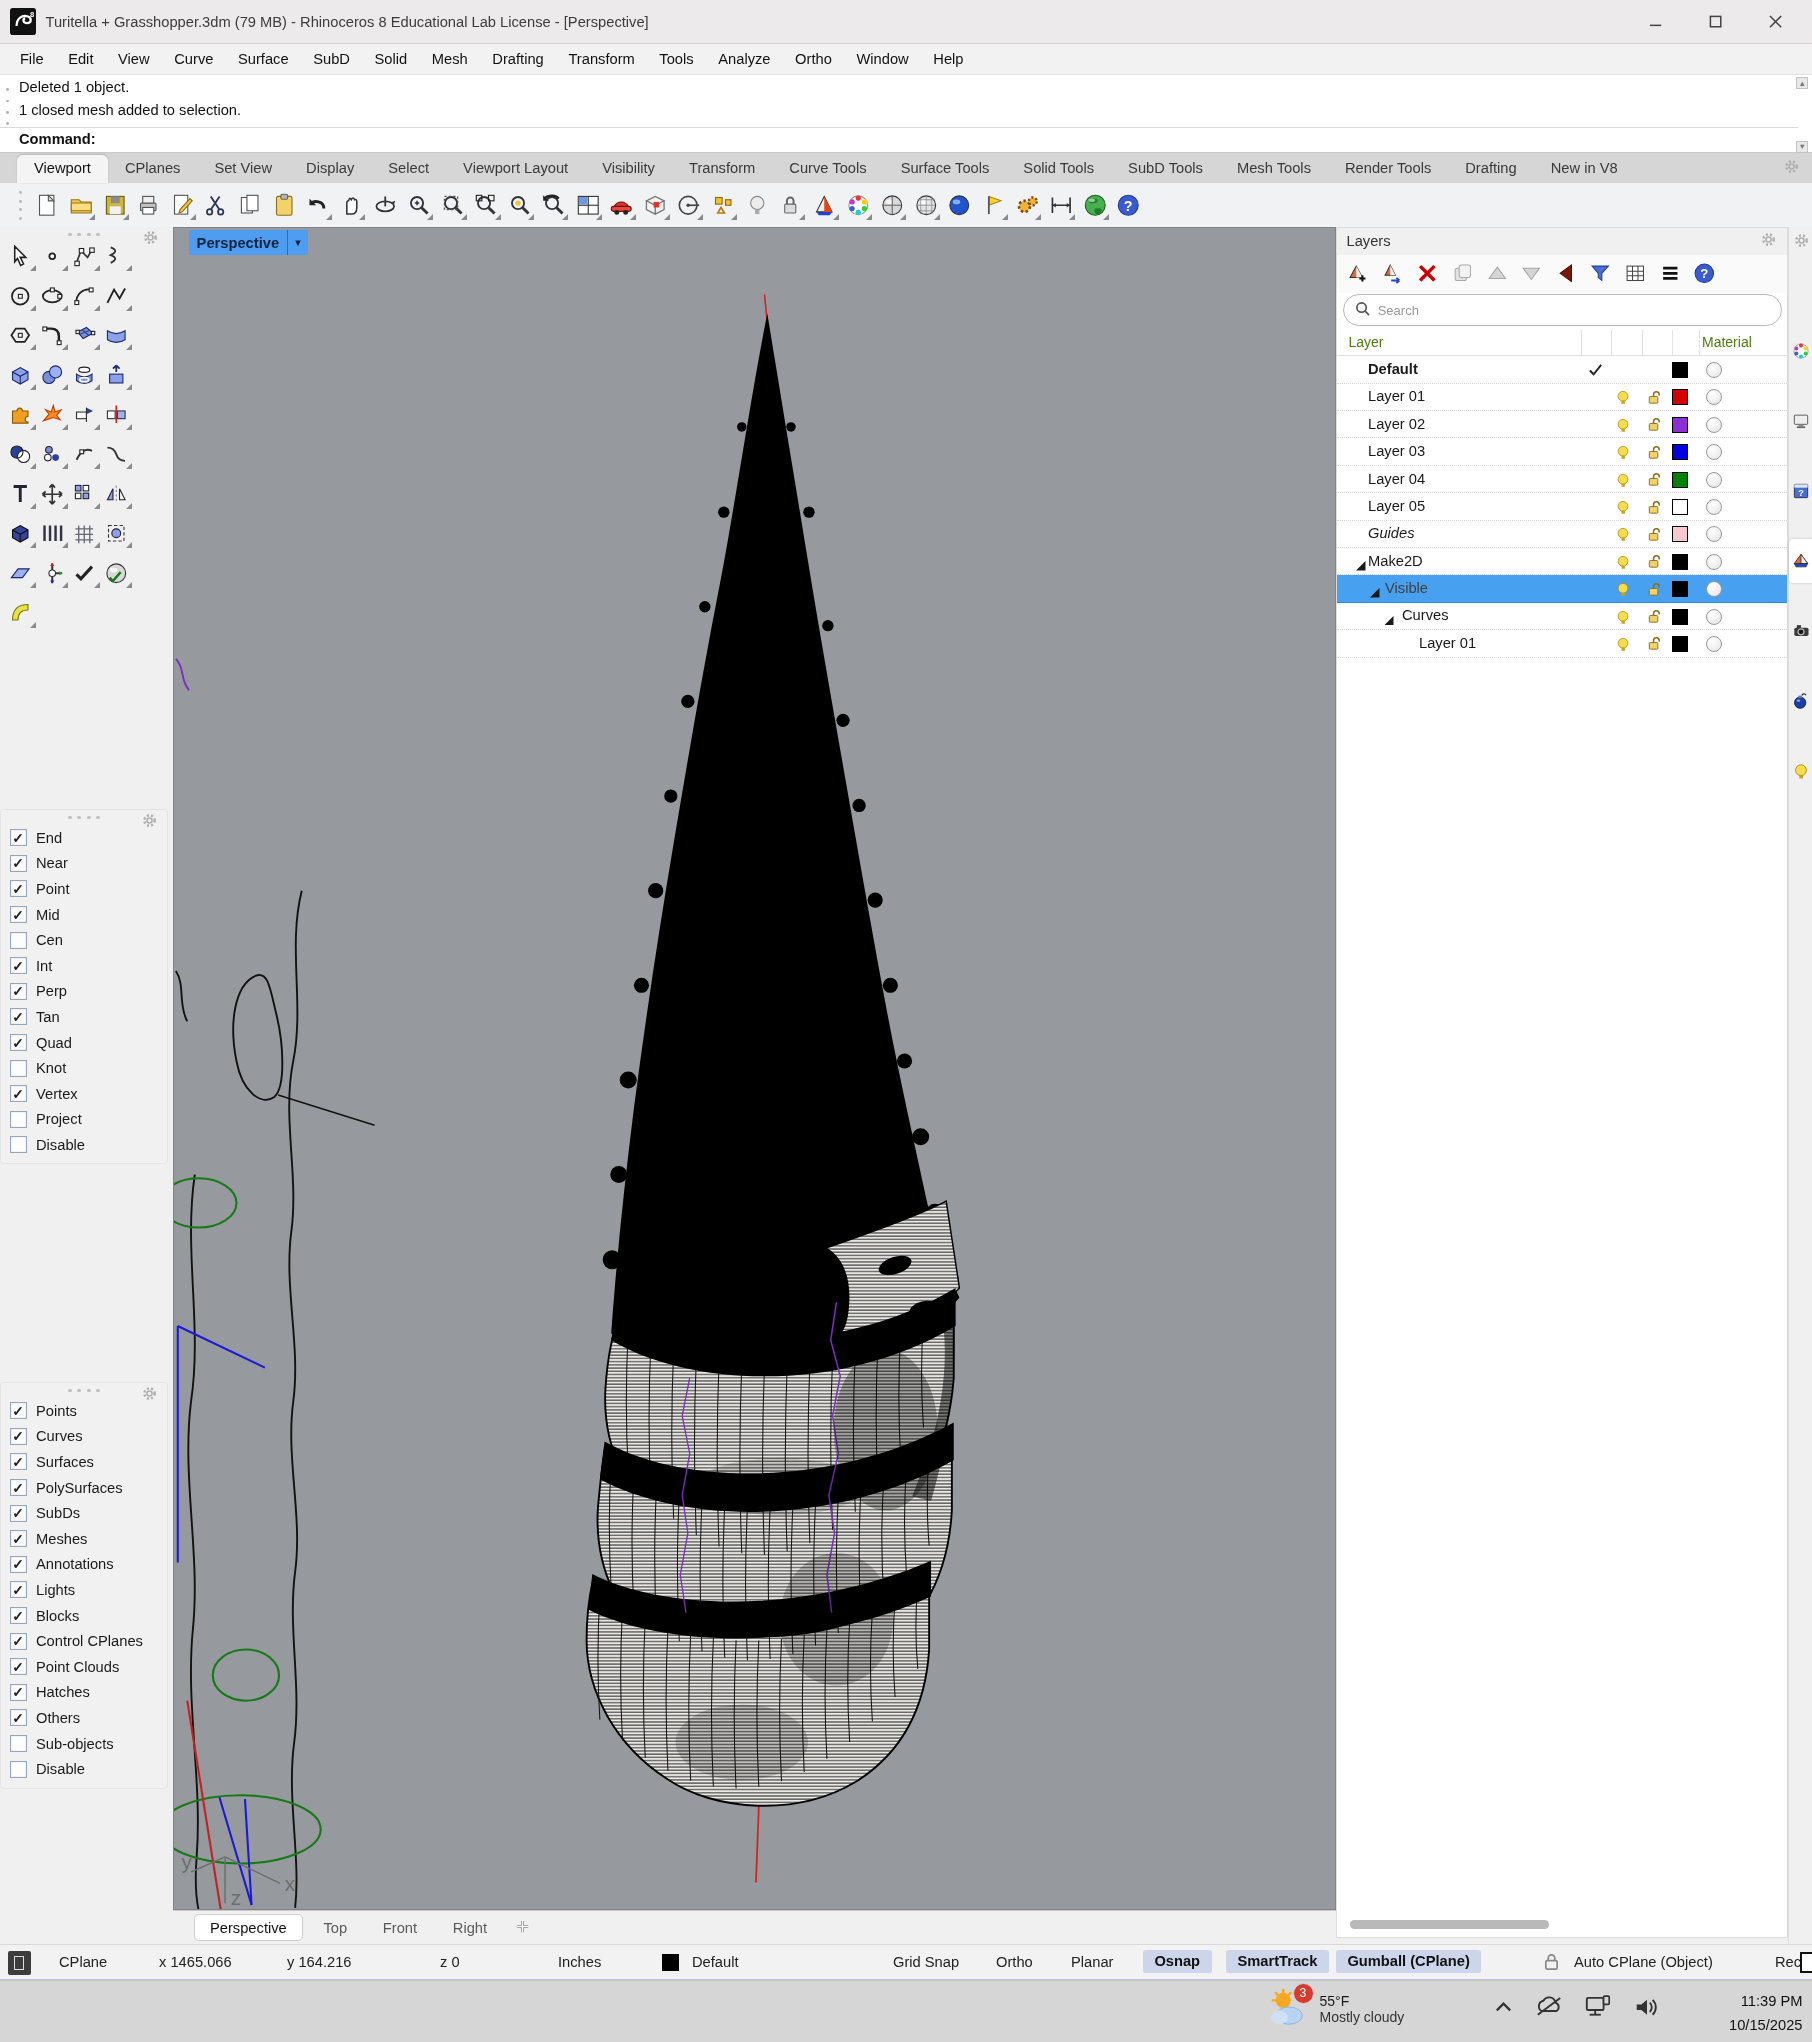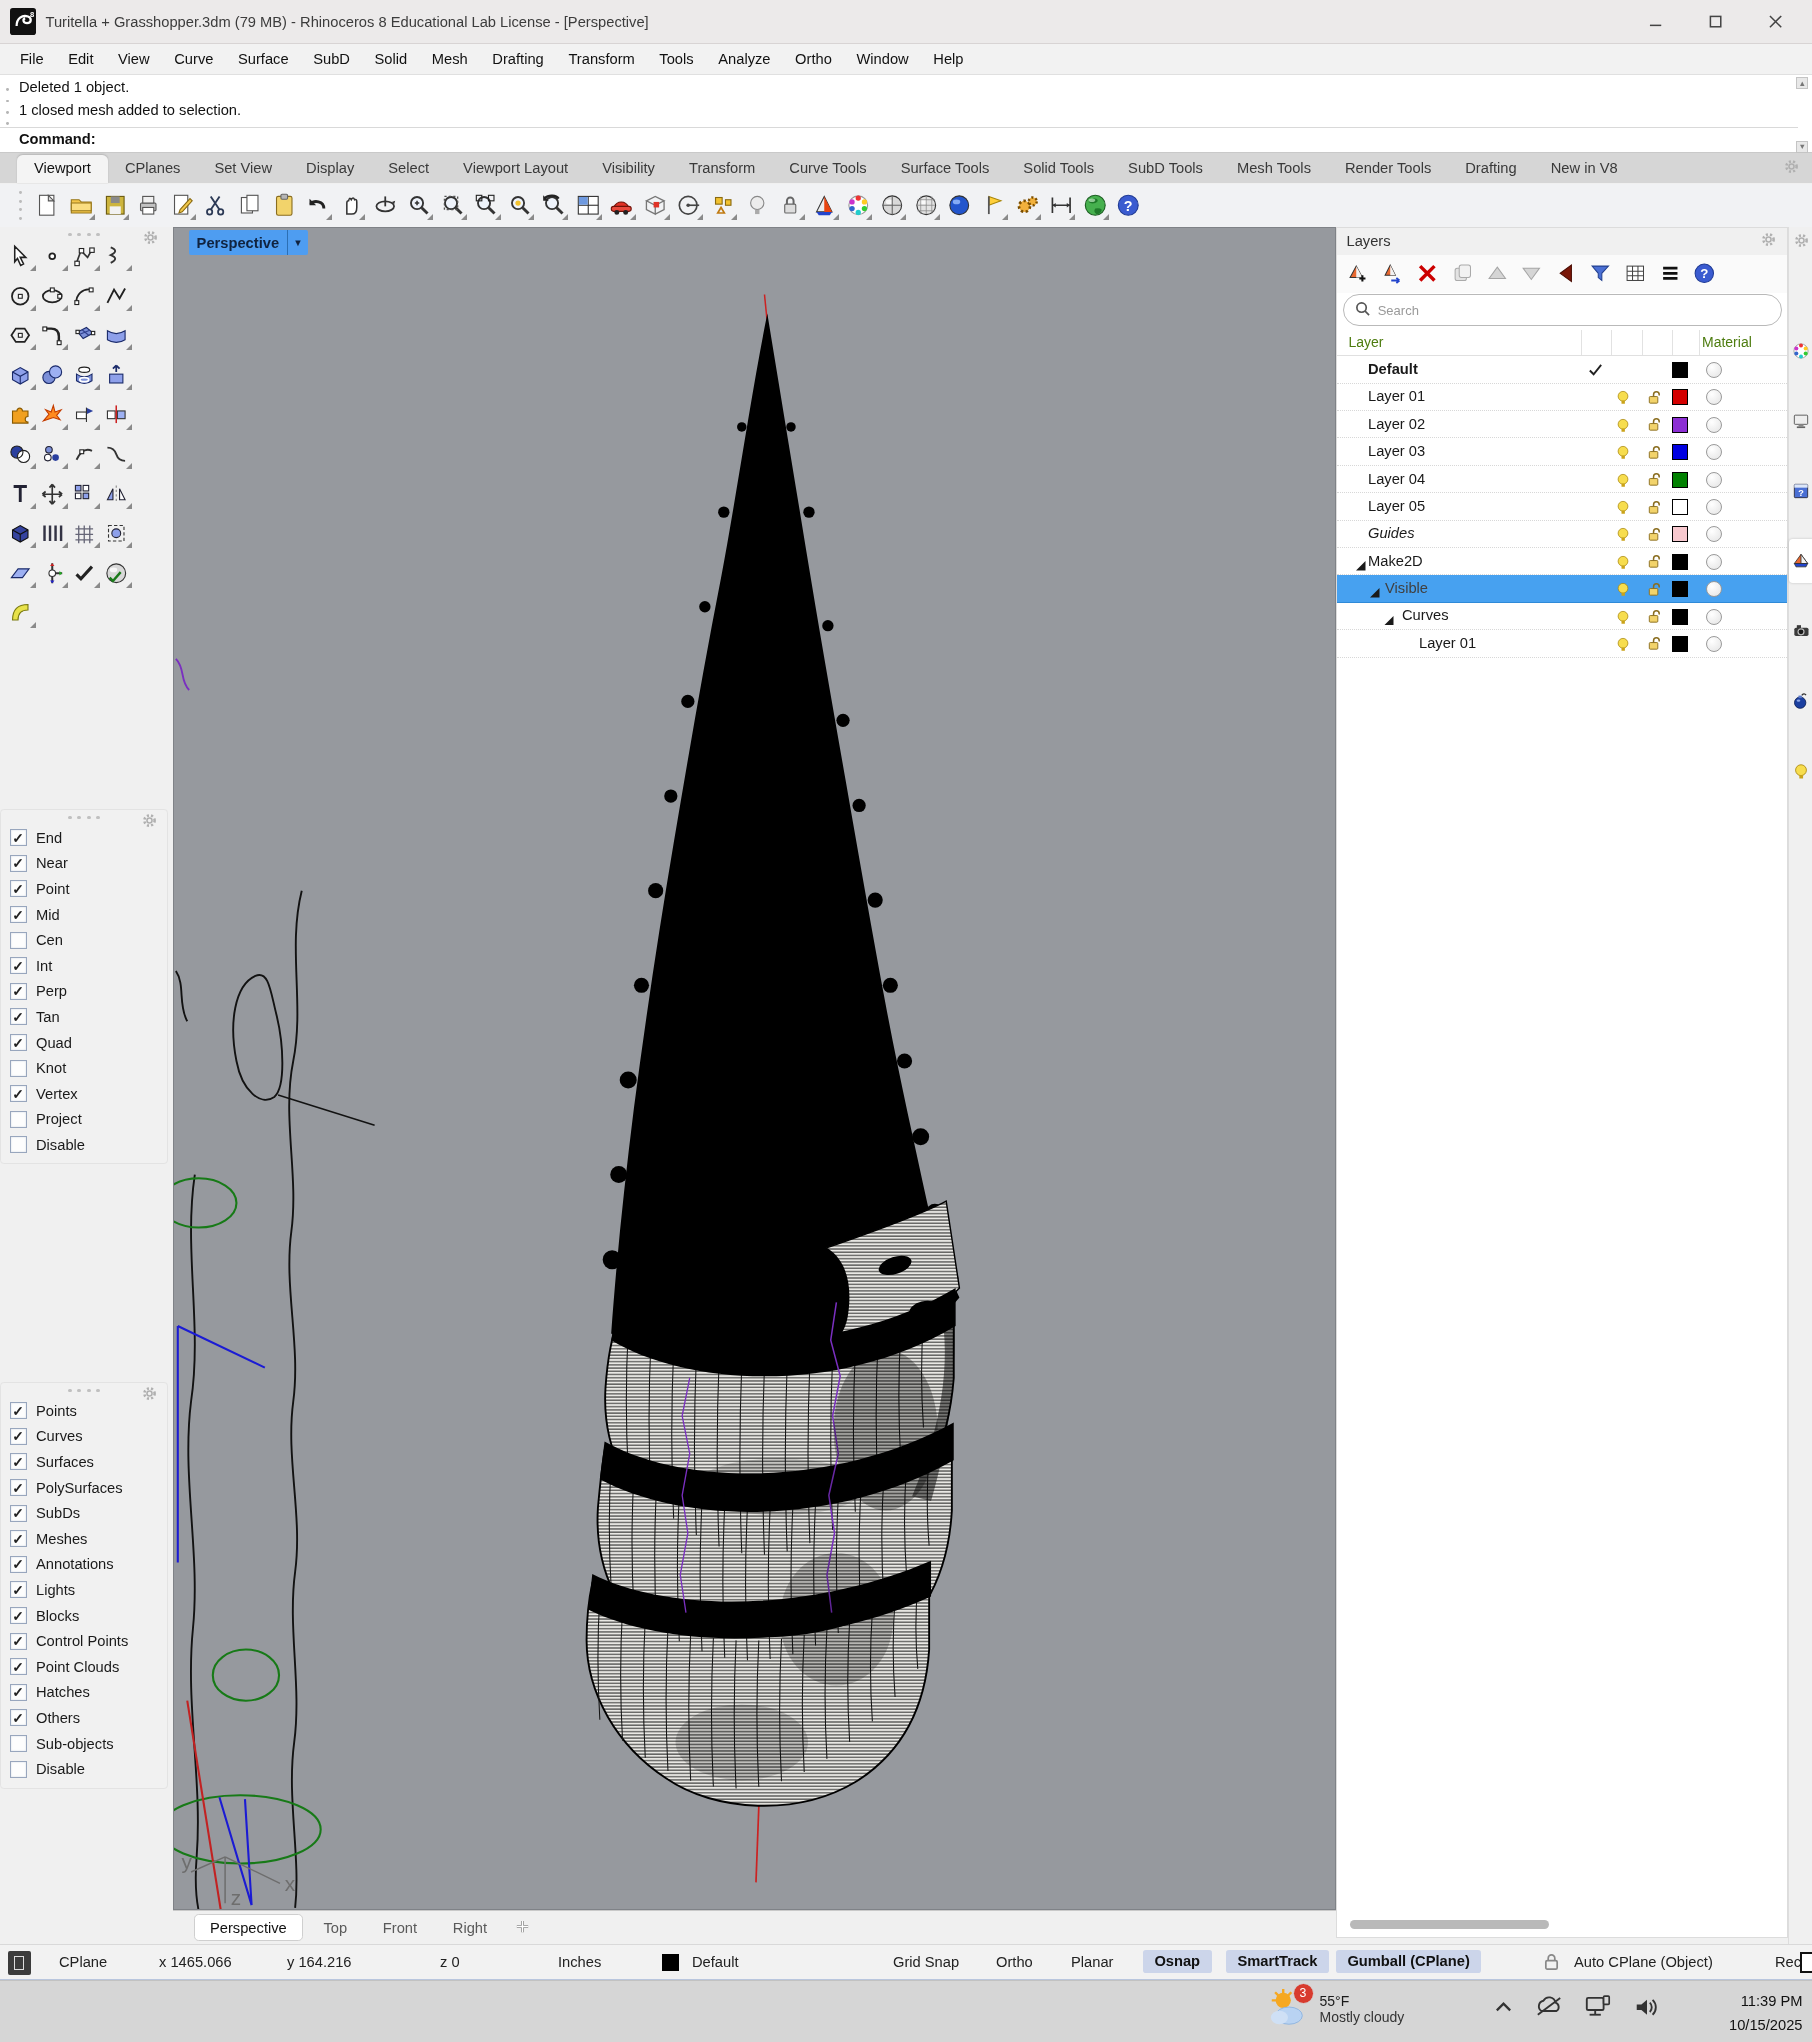--- a/index.html
+++ b/index.html
@@ -768,21 +768,21 @@
       <div class="chkrow">
         <span class="cbx">✓</span>
         <span class="lbl">Lights</span>
       </div>
       <div class="chkrow">
         <span class="cbx">✓</span>
         <span class="lbl">Blocks</span>
       </div>
       <div class="chkrow">
         <span class="cbx">✓</span>
-        <span class="lbl">Control Points</span>
+        <span class="lbl">Control CPlanes</span>
       </div>
       <div class="chkrow">
         <span class="cbx">✓</span>
         <span class="lbl">Point Clouds</span>
       </div>
       <div class="chkrow">
         <span class="cbx">✓</span>
         <span class="lbl">Hatches</span>
       </div>
       <div class="chkrow">

